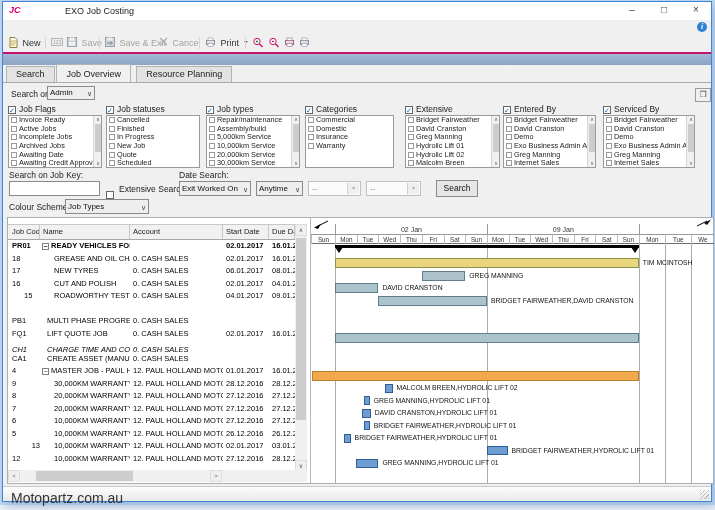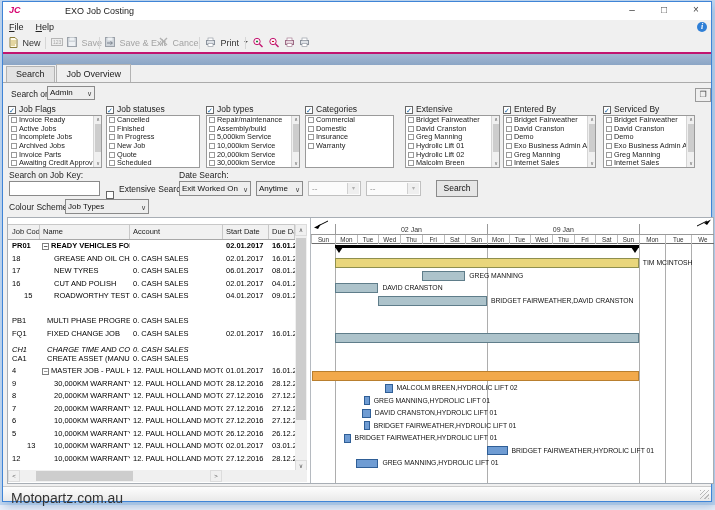--- a/index.html
+++ b/index.html
@@ -95,21 +95,20 @@
 <div class="window">
 
   <div class="abs titlebar">
     <span class="abs app-logo">JC</span>
     <span class="abs app-title">EXO Job Costing</span>
     <span class="abs winbtn" style="left:614px;">–</span>
     <span class="abs winbtn" style="left:646px;">□</span>
     <span class="abs winbtn" style="left:678px;">×</span>
   </div>
 
-  <div class="abs menubar" id="menubar"><span class="menu-item">File</span><span class="menu-item">Help</span></div>
   <div class="abs info-ico">i</div>
 
   <div class="abs toolbar">
     <span class="tbtn" style="left:6px;">
       <svg class="ico" width="9" height="11">
           <path d="M1 .5h5l2 2v8H1z" fill="#fffbe8" stroke="#8a7c3a"></path>
           <path d="M2 4h5M2 6h5M2 8h4" stroke="#c8b05a" stroke-width="1"></path>
         </svg>
       <span class="lbl">New</span></span>
     <span class="tsep" style="left:42px;"></span>
@@ -175,37 +174,38 @@
           <rect x="3" y="6.5" width="5" height="3" fill="#fff" stroke="#8a929c" stroke-width=".6"></rect>
         </svg></span>
   </div>
 
   <div class="abs magenta-line"></div>
   <div class="abs blue-band"></div>
 
   <div class="abs tabstrip" id="tabstrip">
       <div class="tab" style="left: 3px;">Search</div>
       <div class="tab active" style="left: 53.4px;">Job Overview</div>
+      <div class="tab" style="left: 133.2px;">Resource Planning</div>
     </div>
 
   <span class="abs s-label" style="left:8px;top:87px;">Search on:</span>
   <div class="abs combo" style="left:44px;top:84px;width:48px;height:14px;">
     <span>Admin</span><span class="chev">∨</span>
   </div>
 
   <div class="abs" style="left:692px;top:86px;width:16px;height:14px;background:#efefef;border:1px solid #9a9a9a;text-align:center;font-size:8px;color:#444;line-height:12px;">❐</div>
 
   <div id="filters">
       <div class="fhead" style="left: 5px; top: 102px;"><span class="cb">✓</span><span>Job Flags</span></div>
       <div class="flist" style="left: 5px; top: 113px; width: 94px; height: 53px;">
         <div class="fitem"><span class="cb2"></span><span>Invoice Ready</span></div>
         <div class="fitem"><span class="cb2"></span><span>Active Jobs</span></div>
         <div class="fitem"><span class="cb2"></span><span>Incomplete Jobs</span></div>
         <div class="fitem"><span class="cb2"></span><span>Archived Jobs</span></div>
-        <div class="fitem"><span class="cb2"></span><span>Invoice Parts</span></div>
+        <div class="fitem"><span class="cb2"></span><span>Awaiting Date</span></div>
         <div class="fitem"><span class="cb2"></span><span>Awaiting Credit Approval</span></div>
         <div class="vscroll" style="right: 0px; top: 0px; height: 51px;">
           <div class="arr" style="top: 0px;">∧</div>
           <div class="thumb" style="top: 8px; height: 28px;"></div>
           <div class="arr" style="bottom: 0px;">∨</div>
         </div>
       </div>
       <div class="fhead" style="left: 103px; top: 102px;"><span class="cb">✓</span><span>Job statuses</span></div>
       <div class="flist" style="left: 103px; top: 113px; width: 94px; height: 53px;">
         <div class="fitem"><span class="cb2"></span><span>Cancelled</span></div>
@@ -349,21 +349,21 @@
         <div class="trow" style="top: 84.5px;"></div>
         <div class="trow" style="top: 97px;">
           <div class="td" style="left: 1px; width: 31px;">PB1</div>
           <div class="td" style="left: 32px; width: 90px; padding-left: 7px;"><span>MULTI PHASE PROGRESS B</span></div>
           <div class="td" style="left: 122px; width: 93px;">0. CASH SALES</div>
           <div class="td" style="left: 215px; width: 46px;"></div>
           <div class="td" style="left: 261px; width: 26px;"></div>
         </div>
         <div class="trow" style="top: 109.5px;">
           <div class="td" style="left: 1px; width: 31px;">FQ1</div>
-          <div class="td" style="left: 32px; width: 90px; padding-left: 7px;"><span>FIXED CHANGE JOB</span></div>
+          <div class="td" style="left: 32px; width: 90px; padding-left: 7px;"><span>LIFT QUOTE JOB</span></div>
           <div class="td" style="left: 122px; width: 93px;">0. CASH SALES</div>
           <div class="td" style="left: 215px; width: 46px;">02.01.2017</div>
           <div class="td" style="left: 261px; width: 26px;">16.01.2017</div>
         </div>
         <div class="trow" style="top: 126px; font-style: italic;">
           <div class="td" style="left: 1px; width: 31px;">CH1</div>
           <div class="td" style="left: 32px; width: 90px; padding-left: 7px;"><span>CHARGE TIME AND COST</span></div>
           <div class="td" style="left: 122px; width: 93px;">0. CASH SALES</div>
           <div class="td" style="left: 215px; width: 46px;"></div>
           <div class="td" style="left: 261px; width: 26px;"></div>
@@ -411,21 +411,21 @@
           <div class="td" style="left: 261px; width: 26px;">27.12.2016</div>
         </div>
         <div class="trow" style="top: 209.5px;">
           <div class="td" style="left: 1px; width: 31px;">5</div>
           <div class="td" style="left: 32px; width: 90px; padding-left: 14px;"><span>10,000KM WARRANTY S</span></div>
           <div class="td" style="left: 122px; width: 93px;">12. PAUL HOLLAND MOTORS</div>
           <div class="td" style="left: 215px; width: 46px;">26.12.2016</div>
           <div class="td" style="left: 261px; width: 26px;">26.12.2016</div>
         </div>
         <div class="trow" style="top: 222px;">
-          <div class="td" style="left: 16px; width: 31px;">13</div>
+          <div class="td" style="left: 1px; width: 31px; text-align: right;">13</div>
           <div class="td" style="left: 32px; width: 90px; padding-left: 14px;"><span>10,000KM WARRANTY S</span></div>
           <div class="td" style="left: 122px; width: 93px;">12. PAUL HOLLAND MOTORS</div>
           <div class="td" style="left: 215px; width: 46px;">02.01.2017</div>
           <div class="td" style="left: 261px; width: 26px;">03.01.2017</div>
         </div>
         <div class="trow" style="top: 234.5px;">
           <div class="td" style="left: 1px; width: 31px;">12</div>
           <div class="td" style="left: 32px; width: 90px; padding-left: 14px;"><span>10,000KM WARRANTY S</span></div>
           <div class="td" style="left: 122px; width: 93px;">12. PAUL HOLLAND MOTORS</div>
           <div class="td" style="left: 215px; width: 46px;">27.12.2016</div>

